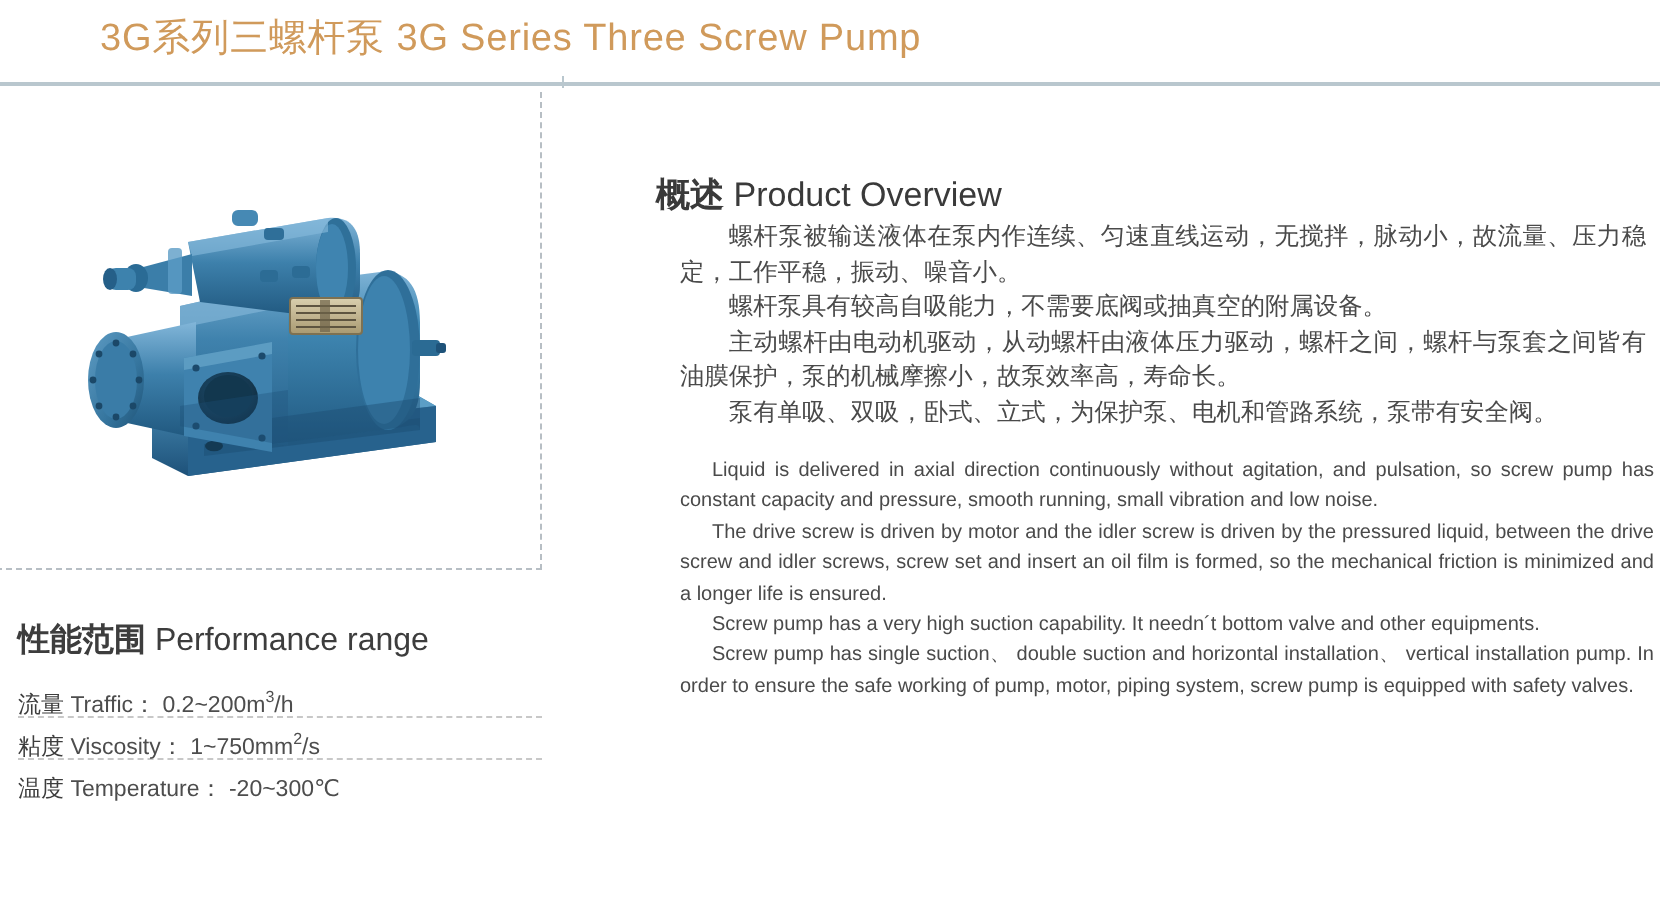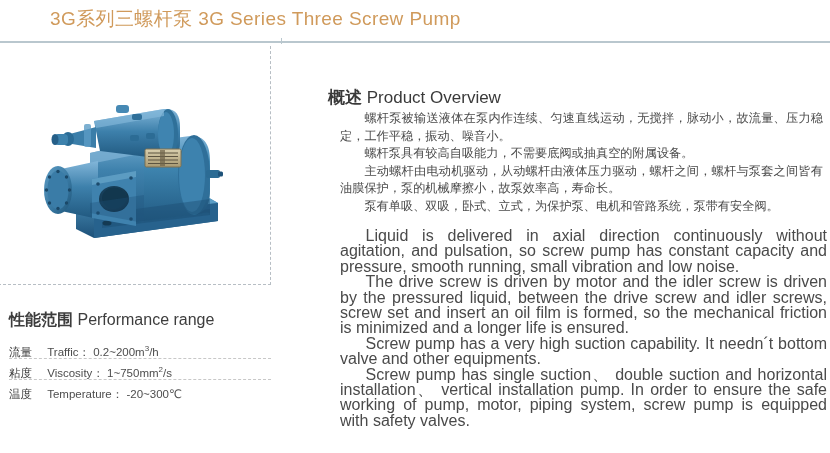--- a/index.html
+++ b/index.html
@@ -58,39 +58,39 @@
     position:absolute;left:9px;top:338px;width:262px;
   }
   .perf-row{
     position:relative;height:19px;line-height:19px;
     font-size:11.5px;color:#4d4d4d;white-space:nowrap;
     border-bottom:1px dashed #c8c8c8;
     padding-top:1px;
   }
   .perf-row:last-child{border-bottom:none;}
   .perf-row .lbl-cn{color:#3d3d3d;}
-  .perf-row .lbl-en{color:#4d4d4d;margin-left:12px;}
+  .perf-row .lbl-en{color:#4d4d4d;}
   .perf-row .val{color:#4d4d4d;}
   sup{font-size:8px;vertical-align:super;}
 
   
   .ov-head{
     position:absolute;left:328px;top:86px;
     font-size:17px;color:#3a3a3a;white-space:nowrap;
   }
   .ov-head .cn{font-weight:700;}
   .cn-body{
     position:absolute;left:340px;top:110px;width:483px;
     font-size:12.2px;line-height:17.5px;color:#4a4a4a;
     text-align:justify;
   }
   .cn-body p{margin:0;text-indent:2em;}
   .en-body{
     position:absolute;left:340px;top:228px;width:487px;
-    font-size:16px;line-height:15.4px;color:#4a4a4a;
+    font-size:10px;line-height:15.4px;color:#4a4a4a;
     text-align:justify;
   }
   .en-body p{margin:0 0 0 0;text-indent:1.6em;}
 </style>
 </head>
 <body>
 
 <div class="page">
 
   <div class="title-bar">

